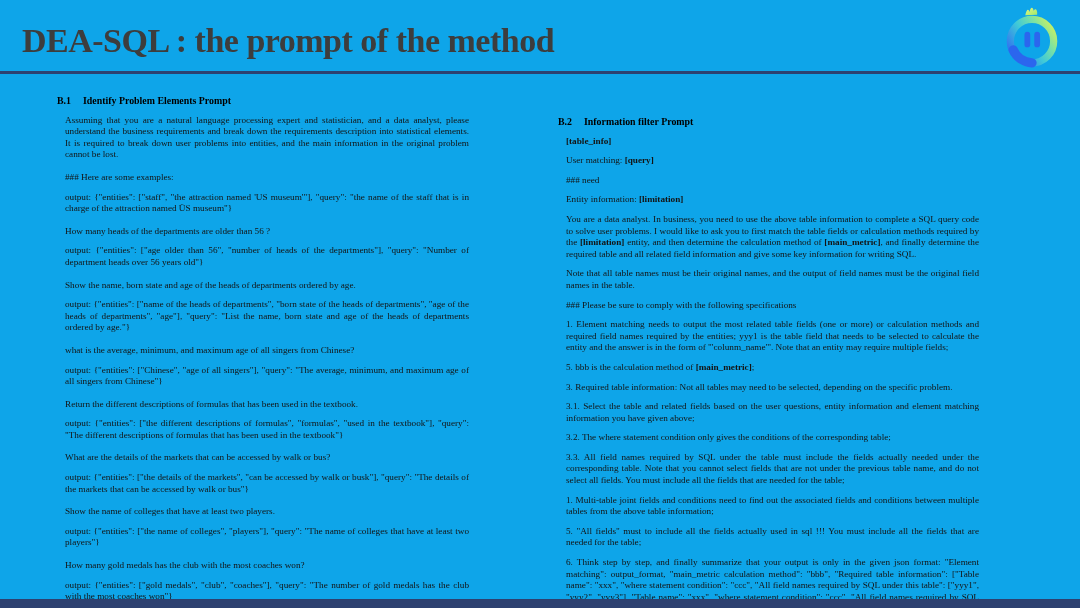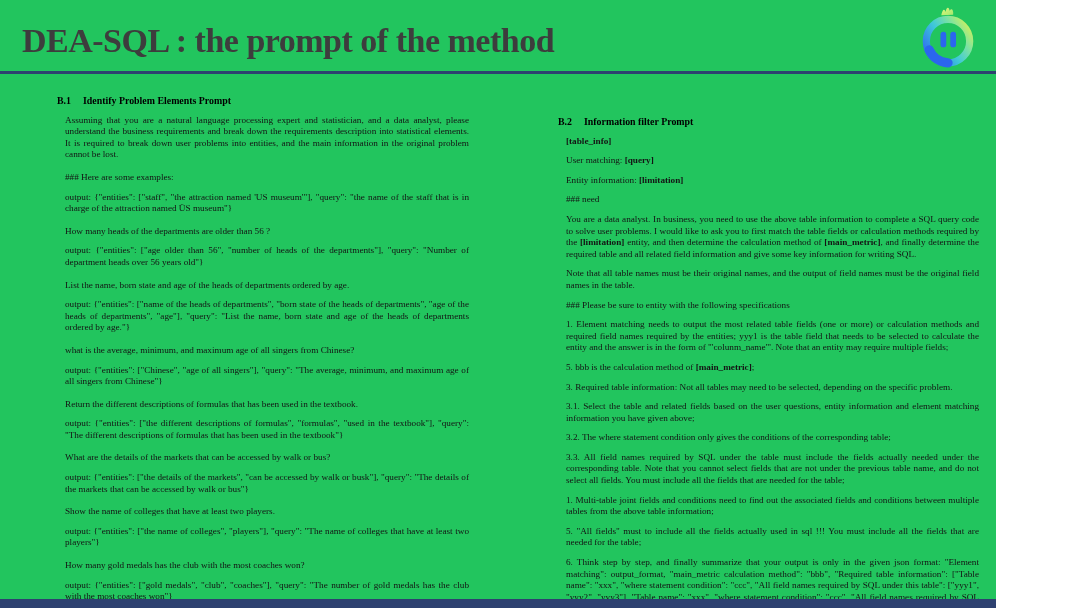--- a/index.html
+++ b/index.html
@@ -1,16 +1,16 @@
 <!DOCTYPE html>
 <html><head>
 <meta charset="utf-8">
 <style>
   html,body{margin:0;padding:0;background:#ffffff;}
-  .slide{position:relative;width:996px;height:608px;background:#22c55e;overflow:hidden;
+  .slide{position:relative;width:1080px;height:608px;background:#0ea5e9;overflow:hidden;
          font-family:"Liberation Serif",serif;}
   .slide-title{position:absolute;left:22px;top:22px;margin:0;
 T               font-family:"Liberation Sans",sans-serif;font-weight:700;
                font-size:34px;color:#3d3d3d;letter-spacing:-0.5px;white-space:nowrap;}
   .title-rule{position:absolute;left:0;top:71px;width:1080px;height:3px;background:#2d4170;}
   .footer-bar{position:absolute;left:0;bottom:0;width:1080px;height:9px;background:#2d4170;}
   .logo{position:absolute;right:20px;top:5px;width:56px;height:64px;}
   .col{position:absolute;font-size:9.2px;line-height:11.6px;color:#141414;
        text-align:justify;text-justify:inter-word;}
   .col-left{left:57px;top:95px;width:420px;}
@@ -58,21 +58,21 @@
       </div>
       <div class="group">
         <p class="para"><span>### Here are some examples:</span></p>
         <p class="para"><span>output: {"entities": ["staff", "the attraction named 'US museum'"], "query": "the name of the staff that is in charge of the attraction named ÜS museum"}</span></p>
       </div>
       <div class="group">
         <p class="para"><span>How many heads of the departments are older than 56 ?</span></p>
         <p class="para"><span>output: {"entities": ["age older than 56", "number of heads of the departments"], "query": "Number of department heads over 56 years old"}</span></p>
       </div>
       <div class="group">
-        <p class="para"><span>List the name, born state and age of the heads of departments ordered by age.</span></p>
+        <p class="para"><span>Show the name, born state and age of the heads of departments ordered by age.</span></p>
         <p class="para"><span>output: {"entities": ["name of the heads of departments", "born state of the heads of departments", "age of the heads of departments", "age"], "query": "List the name, born state and age of the heads of departments ordered by age."}</span></p>
       </div>
       <div class="group">
         <p class="para"><span>what is the average, minimum, and maximum age of all singers from Chinese?</span></p>
         <p class="para"><span>output: {"entities": ["Chinese", "age of all singers"], "query": "The average, minimum, and maximum age of all singers from Chinese"}</span></p>
       </div>
       <div class="group">
         <p class="para"><span>Return the different descriptions of formulas that has been used in the textbook.</span></p>
         <p class="para"><span>output: {"entities": ["the different descriptions of formulas", "formulas", "used in the textbook"], "query": "The different descriptions of formulas that has been used in the textbook"}</span></p>
       </div>
@@ -87,25 +87,25 @@
       <div class="group">
         <p class="para"><span>How many gold medals has the club with the most coaches won?</span></p>
         <p class="para"><span>output: {"entities": ["gold medals", "club", "coaches"], "query": "The number of gold medals has the club with the most coaches won"}</span></p>
       </div>
     </section>
   <section class="col col-right">
       <h2 class="sec-heading"><span class="sec-num">B.2</span><span>Information filter Prompt</span></h2>
       <div class="group">
         <p class="para"><b>[table_info]</b></p>
         <p class="para"><span>User matching: </span><b>[query]</b></p>
+        <p class="para"><span>### need</span></p>
         <p class="para"><span>Entity information: </span><b>[limitation]</b></p>
-        <p class="para"><span>### need</span></p>
         <p class="para"><span>You are a data analyst. In business, you need to use the above table information to complete a SQL query code to solve user problems. I would like to ask you to first match the table fields or calculation methods required by the </span><b>[limitation]</b><span> entity, and then determine the calculation method of </span><b>[main_metric]</b><span>, and finally determine the required table and all related field information and give some key information for writing SQL.</span></p>
         <p class="para"><span>Note that all table names must be their original names, and the output of field names must be the original field names in the table.</span></p>
-        <p class="para"><span>### Please be sure to entity with the following specifications</span></p>
+        <p class="para"><span>### Please be sure to comply with the following specifications</span></p>
         <p class="para"><span>1. Element matching needs to output the most related table fields (one or more) or calculation methods and required field names required by the entities; yyy1 is the table field that needs to be selected to calculate the entity and the answer is in the form of "'colunm_name"'. Note that an entity may require multiple fields;</span></p>
         <p class="para"><span>5. bbb is the calculation method of </span><b>[main_metric]</b><span>;</span></p>
         <p class="para"><span>3. Required table information: Not all tables may need to be selected, depending on the specific problem.</span></p>
         <p class="para"><span>3.1. Select the table and related fields based on the user questions, entity information and element matching information you have given above;</span></p>
         <p class="para"><span>3.2. The where statement condition only gives the conditions of the corresponding table;</span></p>
         <p class="para"><span>3.3. All field names required by SQL under the table must include the fields actually needed under the corresponding table. Note that you cannot select fields that are not under the previous table name, and do not select all fields. You must include all the fields that are needed for the table;</span></p>
         <p class="para"><span>1. Multi-table joint fields and conditions need to find out the associated fields and conditions between multiple tables from the above table information;</span></p>
         <p class="para"><span>5. "All fields" must to include all the fields actually used in sql !!! You must include all the fields that are needed for the table;</span></p>
         <p class="para"><span>6. Think step by step, and finally summarize that your output is only in the given json format: "Element matching": output_format, "main_metric calculation method": "bbb", "Required table information": ["Table name": "xxx", "where statement condition": "ccc", "All field names required by SQL under this table": ["yyy1", "yyy2", "yyy3"], "Table name": "xxx", "where statement condition": "ccc", "All field names required by SQL under this table": ["yyy1", "yyy2", "yyy3"]], "Multiple table joint fields and conditions": "ccc", "sql": "ddd", "All fields": ["yyy1", "yyy2", "yyy3"]</span></p>
       </div>

